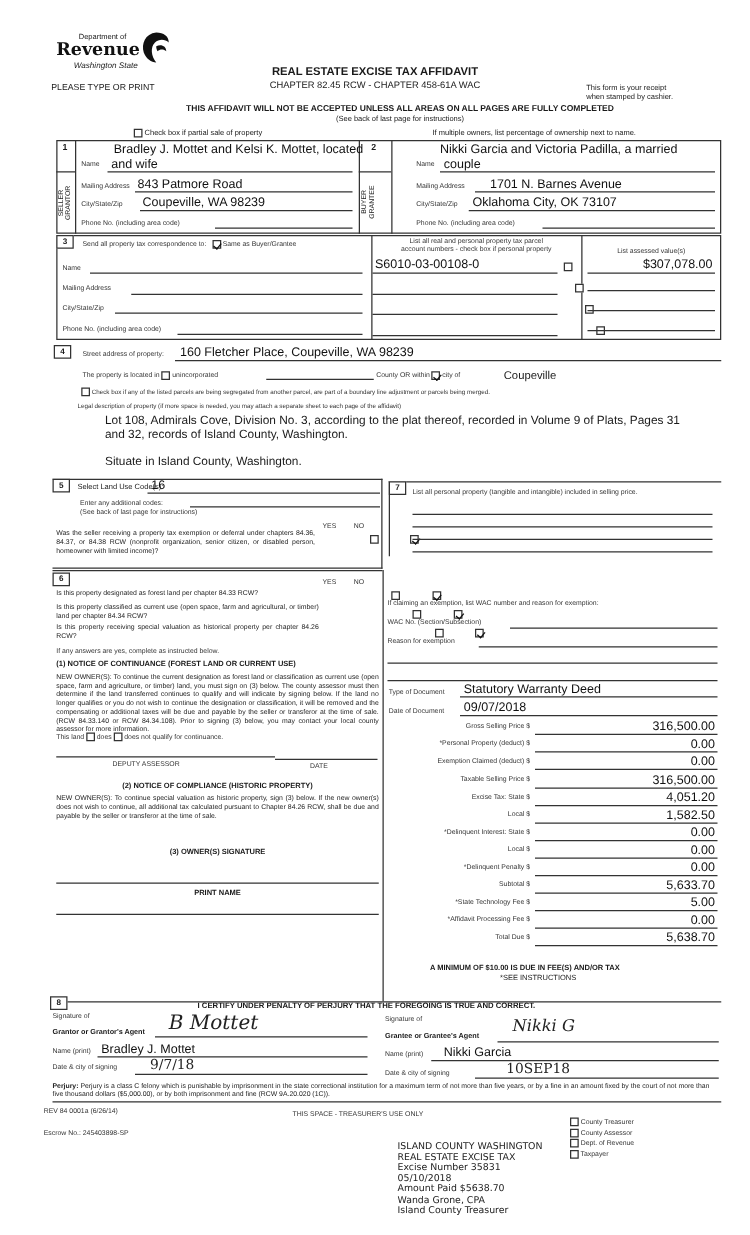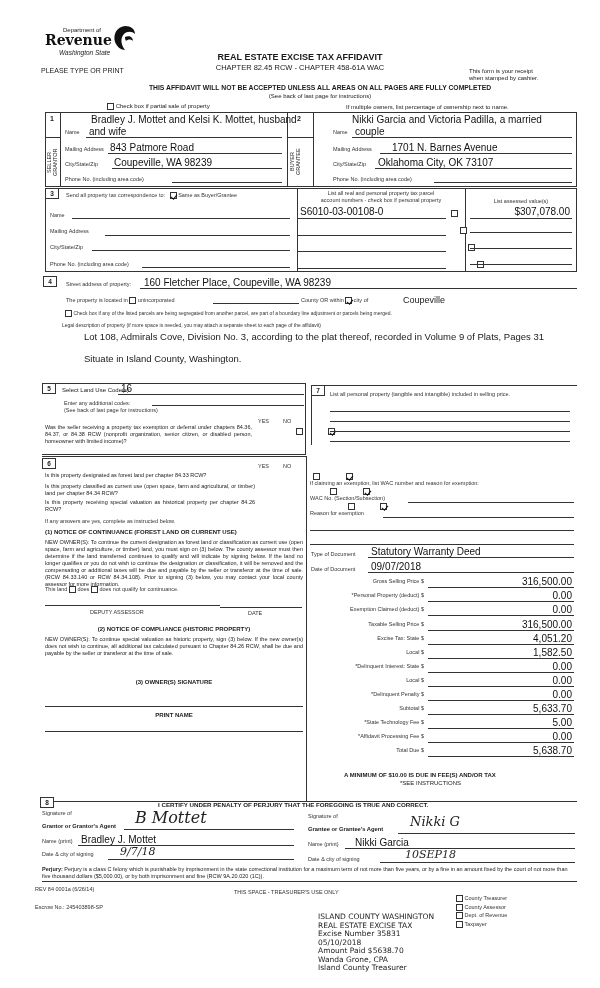--- a/index.html
+++ b/index.html
@@ -15,21 +15,21 @@
   .box { position: absolute; border: 0.8px solid #333; }
   .cb { display: inline-block; width: 7px; height: 7px; border: 0.8px solid #333; vertical-align: middle; position: relative; background: #fff; }
   .cb.checked::after { content: ""; position: absolute; left: 1.5px; top: -0.5px; width: 2.5px; height: 5px; border-right: 1px solid #111; border-bottom: 1px solid #111; transform: rotate(40deg); }
   .numbox { position: absolute; border: 0.8px solid #333; font-size: 6.5px; font-weight: bold; text-align: center; width: 14px; height: 11px; line-height: 10px; background:#fff; }
   .bold { font-weight: bold; }
   .center { text-align: center; }
   .right { text-align: right; }
   .vert { writing-mode: vertical-rl; transform: rotate(180deg); font-size: 5.5px; text-align: center; line-height: 6px; }
   .para { font-size: 5.5px; line-height: 7px; text-align: justify; color: #222; }
   .sig { font-family: "DejaVu Serif", serif; font-style: italic; font-size: 16px; color: #222; }
-  .hand { font-family: "DejaVu Serif", serif; font-style: italic; font-size: 11px; color: #222; }
+  .hand { font-family: "DejaVu Serif", serif; font-size: 11px; color: #222; }
   .stamp { font-family: "DejaVu Sans", sans-serif; font-size: 7.5px; text-align: left; line-height: 8.5px; color: #222; }
   .fee-row { position: absolute; left: 310px; width: 264px; height: 12px; }
   .fee-row .lbl { position: absolute; right: 150px; top: 2px; font-size: 5.5px; color: #333; white-space: nowrap; }
   .fee-row .ul { position: absolute; left: 118px; right: 0; bottom: 0; border-bottom: 0.8px solid #333; }
   .fee-row .val { position: absolute; right: 2px; bottom: 1px; font-size: 10px; color: #111; }
 </style>
 </head>
 <body>
 
 
@@ -65,21 +65,21 @@
 
 <div class="box" style="left:45px;top:112px;width:532px;height:75px;"></div>
 <div class="vline" style="left:60px;top:112px;height:75px;"></div>
 <div class="vline" style="left:287px;top:112px;height:75px;"></div>
 <div class="vline" style="left:313px;top:112px;height:75px;"></div>
 <div class="line" style="left:45px;top:137px;width:15px;"></div>
 <div class="line" style="left:287px;top:137px;width:26px;"></div>
 
 <span class="abs bold" style="left:50px;top:115px;font-size:7px;">1</span>
 <div class="abs vert" style="left:46px;top:140px;width:13px;height:44px;">SELLER GRANTOR</div>
-<span class="abs t fill" style="left:91px;top:114px;">Bradley J. Mottet and Kelsi K. Mottet, husband</span>
+<span class="abs t fill" style="left:91px;top:114px;">Bradley J. Mottet and Kelsi K. Mottet, located</span>
 <span class="abs t small" style="left:65px;top:129px;">Name</span>
 <span class="abs t fill" style="left:89px;top:126px;">and wife</span>
 <div class="line" style="left:86px;top:137px;width:196px;"></div>
 <span class="abs t small" style="left:65px;top:146px;">Mailing Address</span>
 <span class="abs t fill" style="left:110px;top:142px;">843 Patmore Road</span>
 <div class="line" style="left:108px;top:153px;width:174px;"></div>
 <span class="abs t small" style="left:65px;top:161px;">City/State/Zip</span>
 <span class="abs t fill" style="left:114px;top:157px;">Coupeville, WA 98239</span>
 <div class="line" style="left:112px;top:168px;width:170px;"></div>
 <span class="abs t small" style="left:65px;top:176px;">Phone No. (including area code)</span>
@@ -160,20 +160,21 @@
 </span>
 <span class="abs t" style="left:403px;top:295px;font-size:9px;">Coupeville</span>
 
 <span class="abs t tiny" style="left:65px;top:310px;">
   <span class="cb"></span>
   <span>Check box if any of the listed parcels are being segregated from another parcel, are part of a boundary line adjustment or parcels being merged.</span>
 </span>
 <span class="abs t tiny" style="left:62px;top:322px;">Legal description of property (if more space is needed, you may attach a separate sheet to each page of the affidavit)</span>
 <div class="abs" style="left:84px;top:331px;width:500px;font-size:9.5px;line-height:11px;">
   <div class="t">Lot 108, Admirals Cove, Division No. 3, according to the plat thereof, recorded in Volume 9 of Plats, Pages 31</div>
+  <div class="t">and 32, records of Island County, Washington.</div>
   <div class="t" style="margin-top:11px;">Situate in Island County, Washington.</div>
 </div>
 
 
 <div class="box" style="left:42px;top:383px;width:264px;height:72px;border-left:none;"></div>
 <div class="numbox" style="left:42px;top:383px;">5</div>
 <span class="abs t" style="left:62px;top:387px;font-size:6px;">Select Land Use Code(s):</span>
 <span class="abs t fill" style="left:121px;top:383px;">16</span>
 <div class="line" style="left:118px;top:394px;width:186px;"></div>
 <span class="abs t small" style="left:64px;top:400px;">Enter any additional codes:</span>

